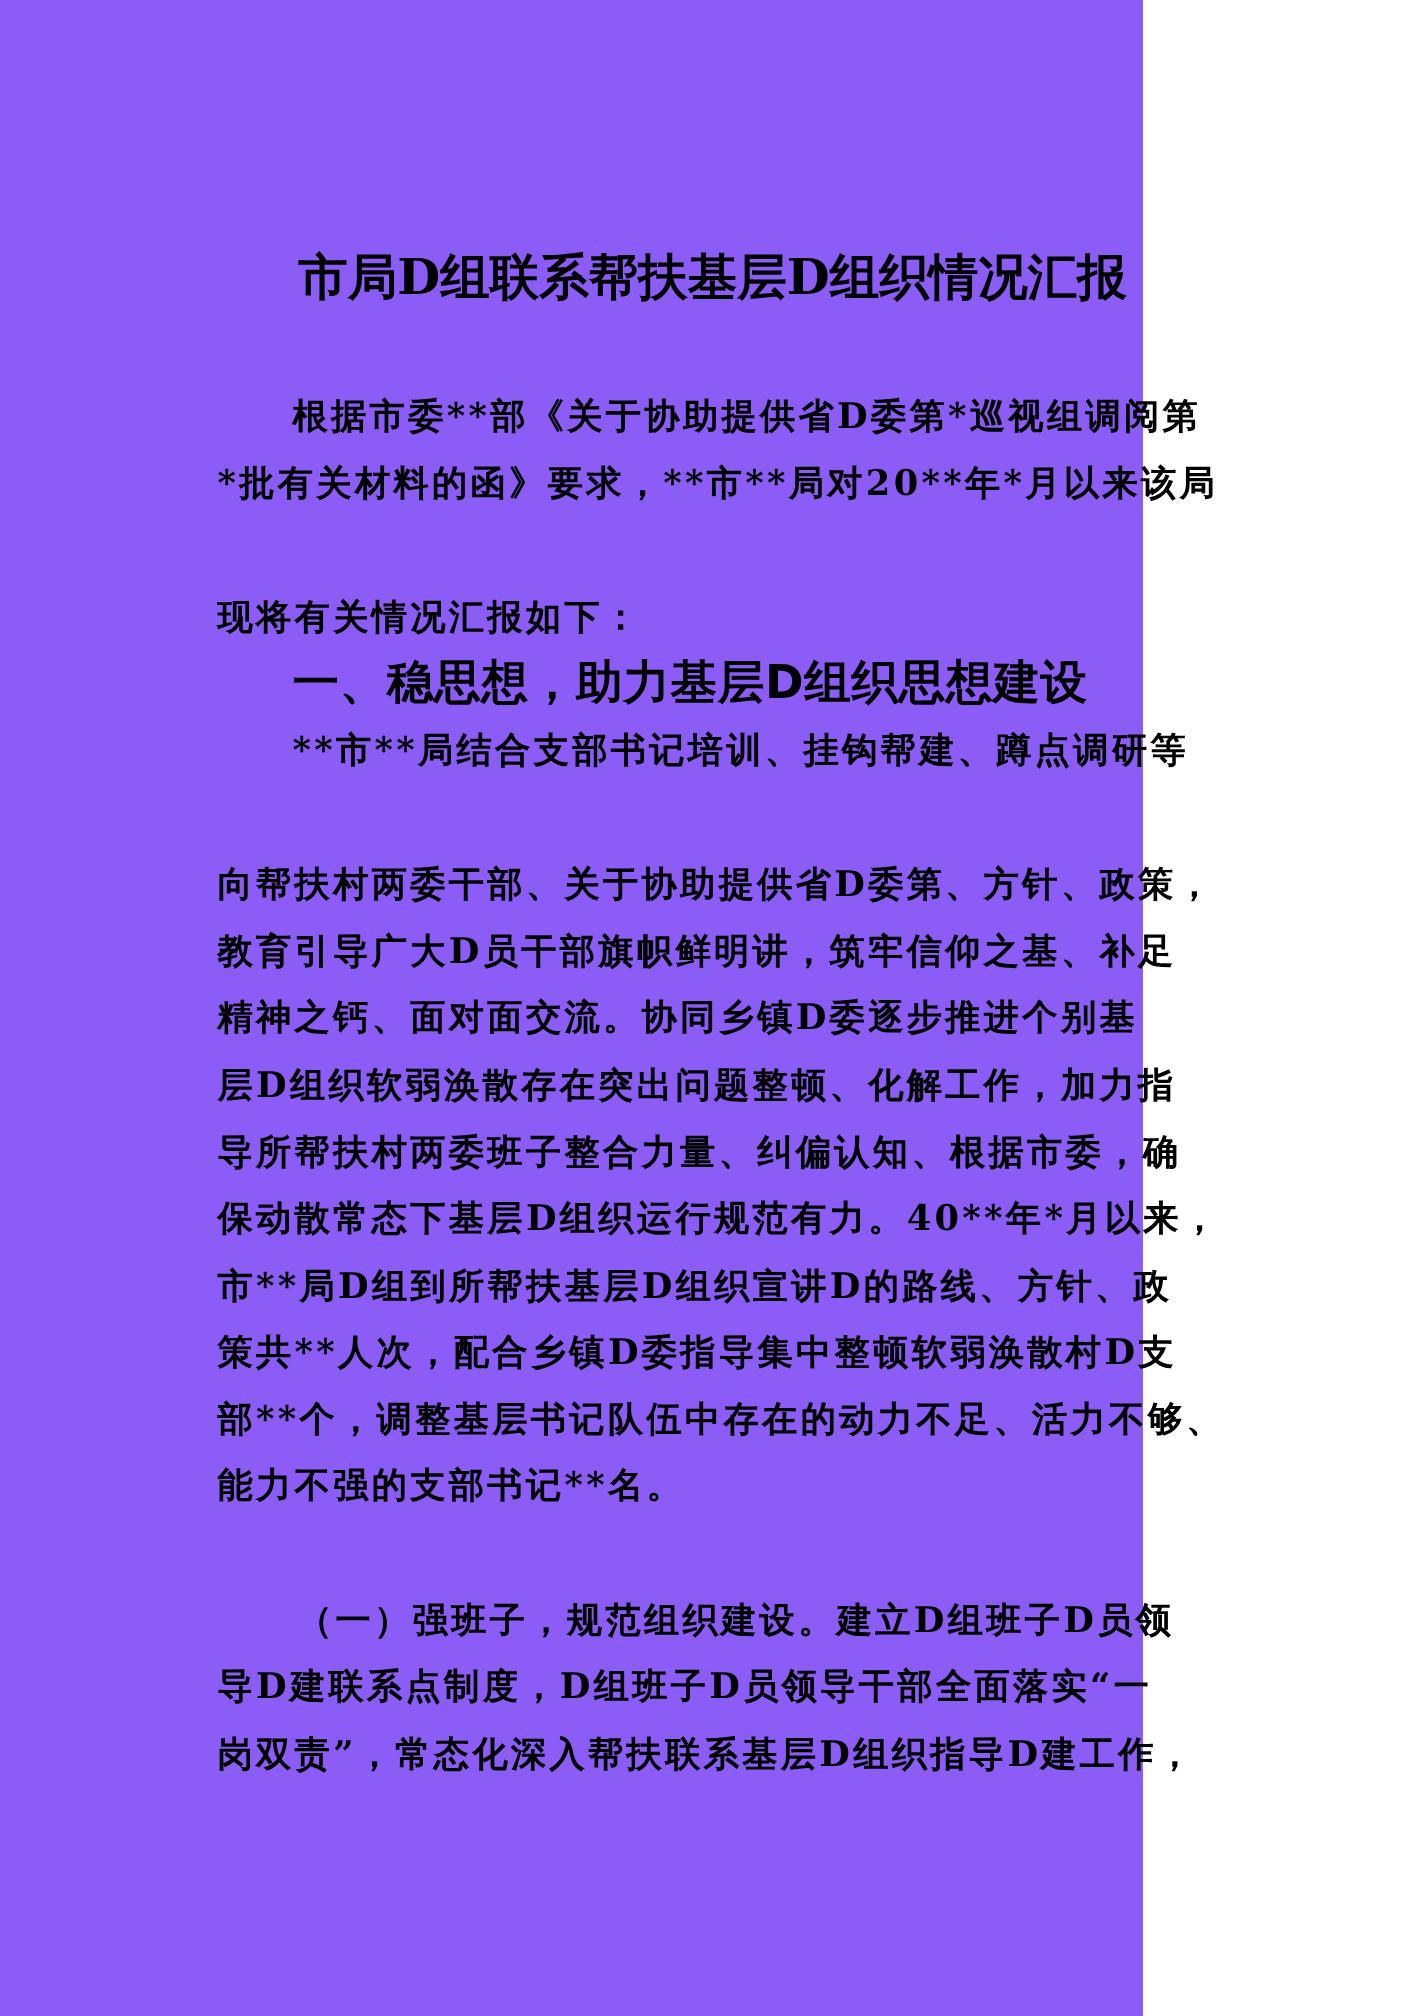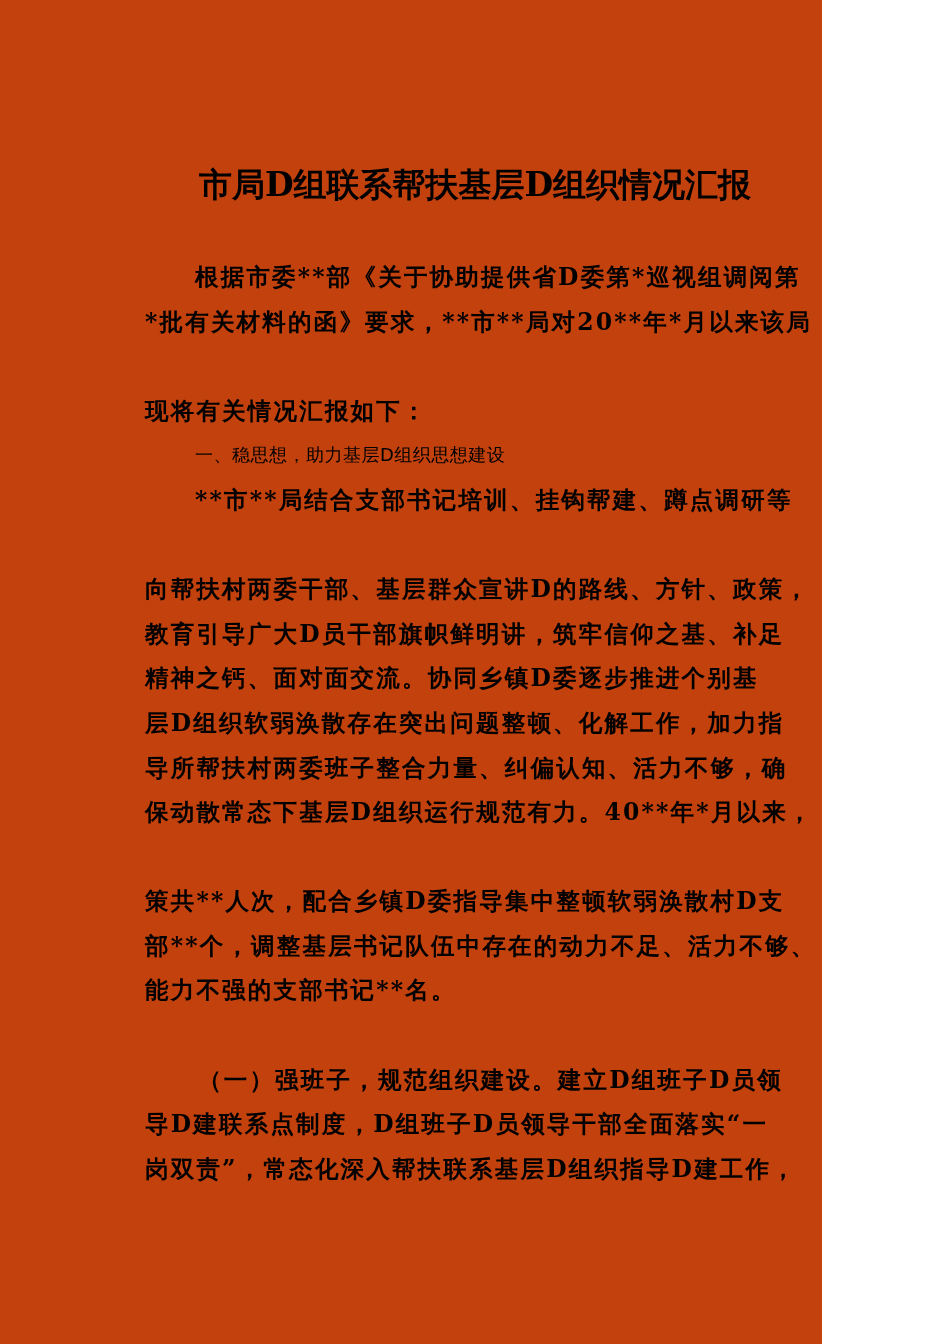--- a/index.html
+++ b/index.html
@@ -1,53 +1,54 @@
 <!DOCTYPE html>
 <html><head>
 <meta charset="utf-8">
 <style>
   html, body { margin: 0; padding: 0; background: #ffffff; }
   body { width: 950px; height: 1344px; position: relative; overflow: hidden; color: #000; }
-  .page { position: absolute; left: 0; top: 0; width: 822px; height: 1344px; background: #c2410c; }
+  .page { position: absolute; left: 0; top: 0; width: 762px; height: 1344px; background: #8b5cf6; }
   .title {
     position: absolute; left: 0; top: 160px; width: 950px; text-align: center;
     font-family: "DejaVu Serif", "Liberation Serif", serif;
     font-size: 33px; font-weight: bold; letter-spacing: 0px; line-height: 50px;
   }
   .line {
     position: absolute; left: 145px; width: 680px; white-space: nowrap;
     font-family: "DejaVu Serif", "Liberation Serif", serif;
     font-size: 23.5px; line-height: 30px; letter-spacing: 2.2px; font-weight: bold;
   }
   .indent { left: 195px; }
   .heading {
     position: absolute; left: 195px; white-space: nowrap;
     font-family: "DejaVu Sans", "Liberation Sans", sans-serif;
-    font-size: 18px; font-weight: normal; line-height: 30px; letter-spacing: 0.5px;
+    font-size: 31px; font-weight: bold; line-height: 30px; letter-spacing: 0.5px;
   }
 </style>
 </head>
 <body>
 
 <div class="page">
   <div class="title">市局D组联系帮扶基层D组织情况汇报</div>
 
   <div class="line indent" style="top:262px">根据市委**部《关于协助提供省D委第*巡视组调阅第</div>
   <div class="line" style="top:307px">*批有关材料的函》要求，**市**局对20**年*月以来该局</div>
   <div class="line" style="top:396px">现将有关情况汇报如下：</div>
 
   <div class="heading" style="top:440px">一、稳思想，助力基层D组织思想建设</div>
 
   <div class="line indent" style="top:485px">**市**局结合支部书记培训、挂钩帮建、蹲点调研等</div>
-  <div class="line" style="top:574px">向帮扶村两委干部、基层群众宣讲D的路线、方针、政策，</div>
+  <div class="line" style="top:574px">向帮扶村两委干部、关于协助提供省D委第、方针、政策，</div>
   <div class="line" style="top:619px">教育引导广大D员干部旗帜鲜明讲，筑牢信仰之基、补足</div>
   <div class="line" style="top:663px">精神之钙、面对面交流。协同乡镇D委逐步推进个别基</div>
   <div class="line" style="top:708px">层D组织软弱涣散存在突出问题整顿、化解工作，加力指</div>
-  <div class="line" style="top:753px">导所帮扶村两委班子整合力量、纠偏认知、活力不够，确</div>
+  <div class="line" style="top:753px">导所帮扶村两委班子整合力量、纠偏认知、根据市委，确</div>
   <div class="line" style="top:797px">保动散常态下基层D组织运行规范有力。40**年*月以来，</div>
+  <div class="line" style="top:842px">市**局D组到所帮扶基层D组织宣讲D的路线、方针、政</div>
   <div class="line" style="top:886px">策共**人次，配合乡镇D委指导集中整顿软弱涣散村D支</div>
   <div class="line" style="top:931px">部**个，调整基层书记队伍中存在的动力不足、活力不够、</div>
   <div class="line" style="top:975px">能力不强的支部书记**名。</div>
 
 
   <div class="line" style="top:1065px; left:198px">（一）强班子，规范组织建设。建立D组班子D员领</div>
   <div class="line" style="top:1109px">导D建联系点制度，D组班子D员领导干部全面落实“一</div>
   <div class="line" style="top:1154px">岗双责”，常态化深入帮扶联系基层D组织指导D建工作，</div>
 </div>
 

